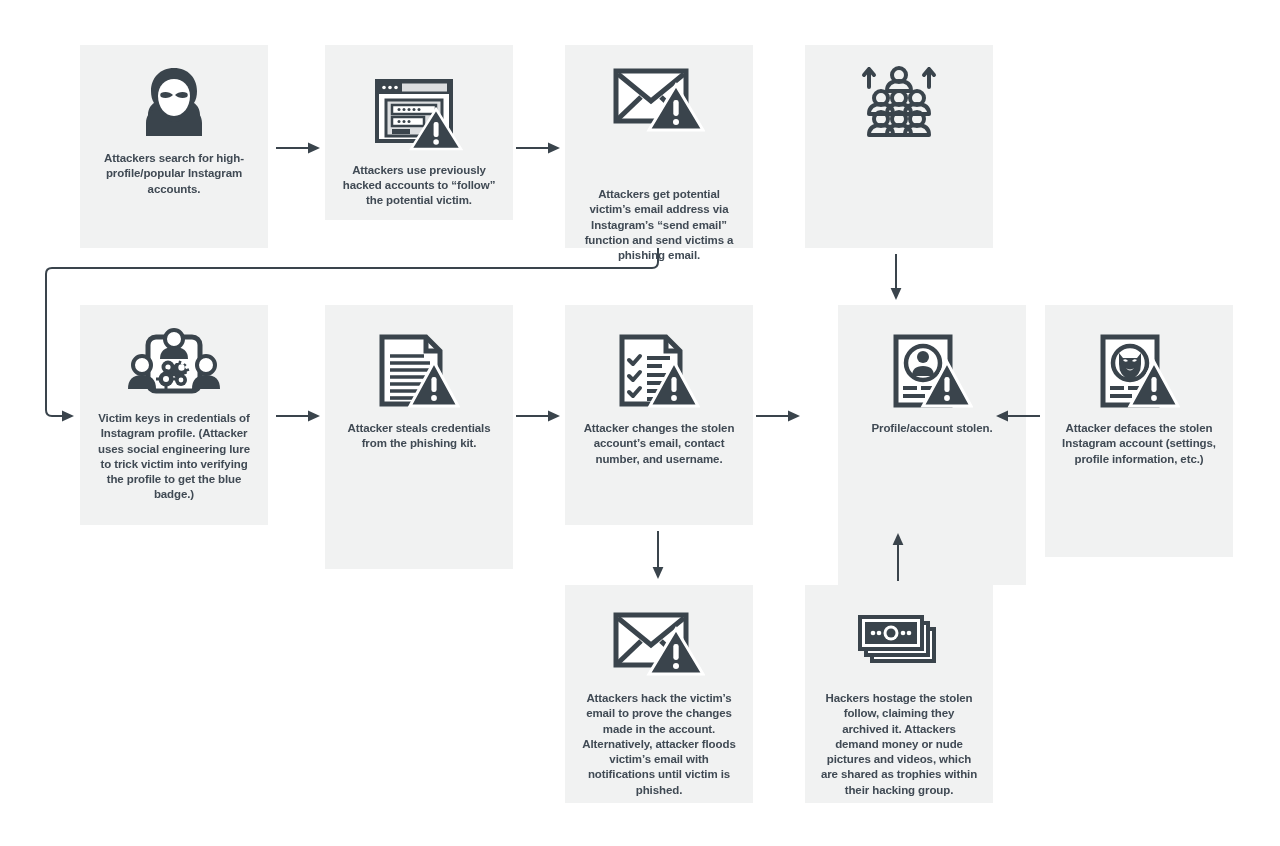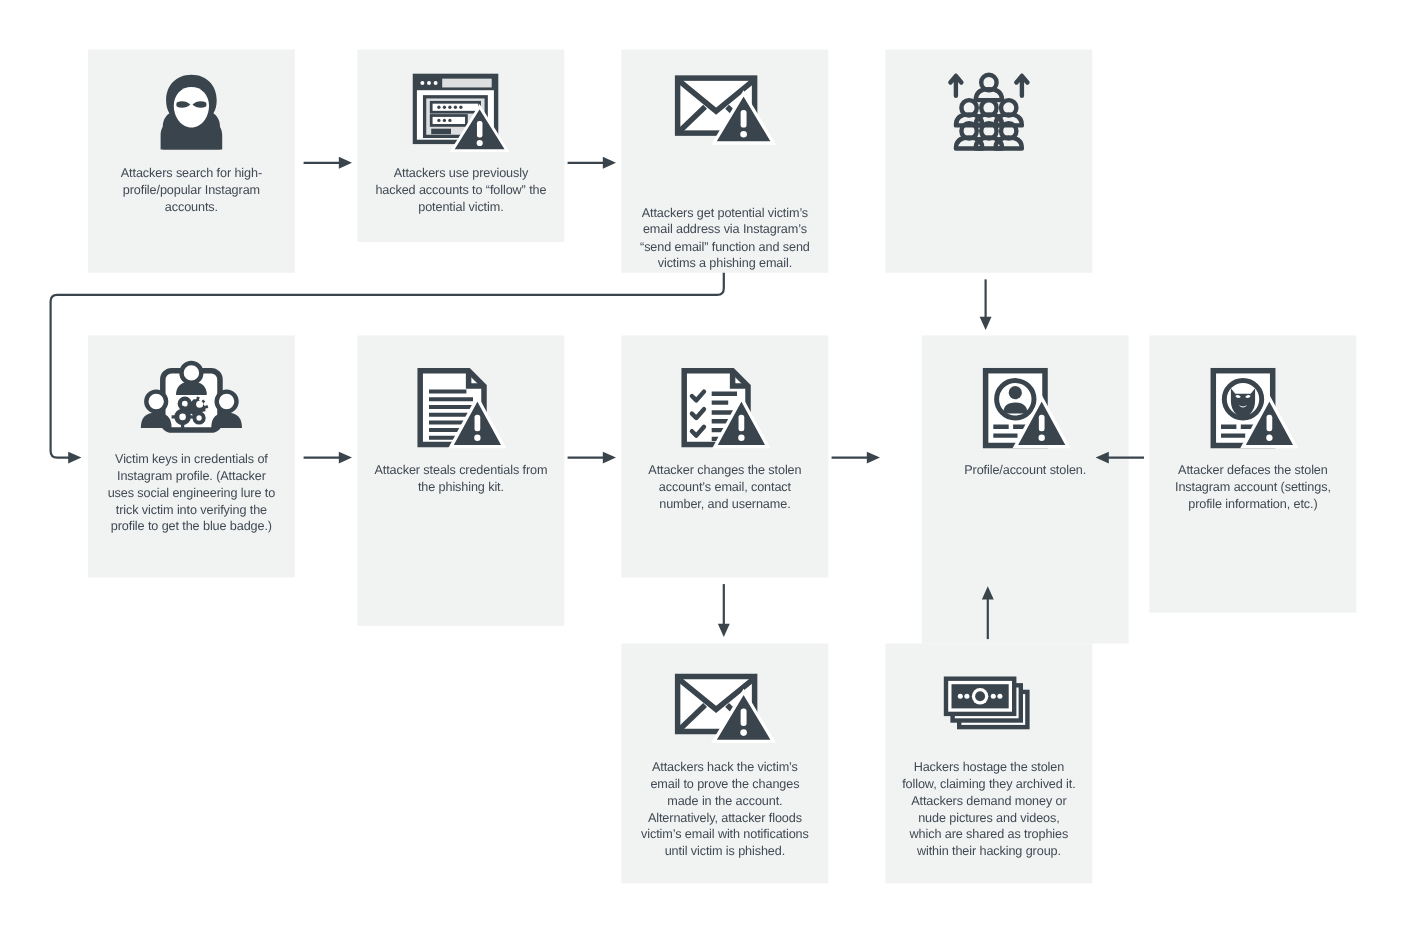--- a/index.html
+++ b/index.html
@@ -37,27 +37,27 @@
     align-items: center;
     justify-content: center;
     margin-bottom: 10px;
   }
   .node .caption {
     width: 158px;
     text-align: center;
     font-size: 11.5px;
     line-height: 15.3px;
     color: #404a54;
-    font-weight: 400;
+    font-weight: 700;
     letter-spacing: -0.1px;
   }
 
   
   #n1 { left: 80px;  top: 45px;  width: 188px; height: 203px; }
-  #n2 { left: 325px; top: 45px;  width: 188px; height: 175px; }
+  #n2 { left: 325px; top: 45px;  width: 188px; height: 175px; justify-content: center; }
   #n3 { left: 565px; top: 45px;  width: 188px; height: 203px; gap: 44px; }
   #n4 { left: 805px; top: 45px;  width: 188px; height: 203px; }
 
   #n5 { left: 80px;   top: 305px; width: 188px; height: 220px; }
   #n6 { left: 325px;  top: 305px; width: 188px; height: 264px; }
   #n7 { left: 565px;  top: 305px; width: 188px; height: 220px; }
   #n8 { left: 838px;  top: 305px; width: 188px; height: 280px; }
   #n9 { left: 1045px; top: 305px; width: 188px; height: 252px; }
 
   #n10 { left: 565px; top: 585px; width: 188px; height: 218px; }

